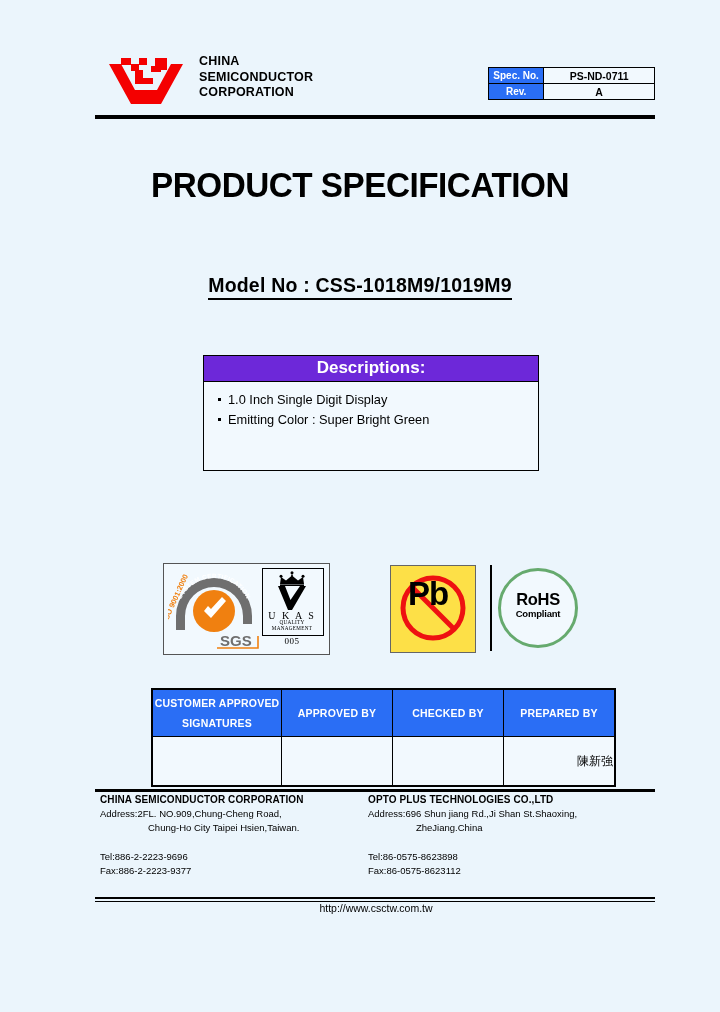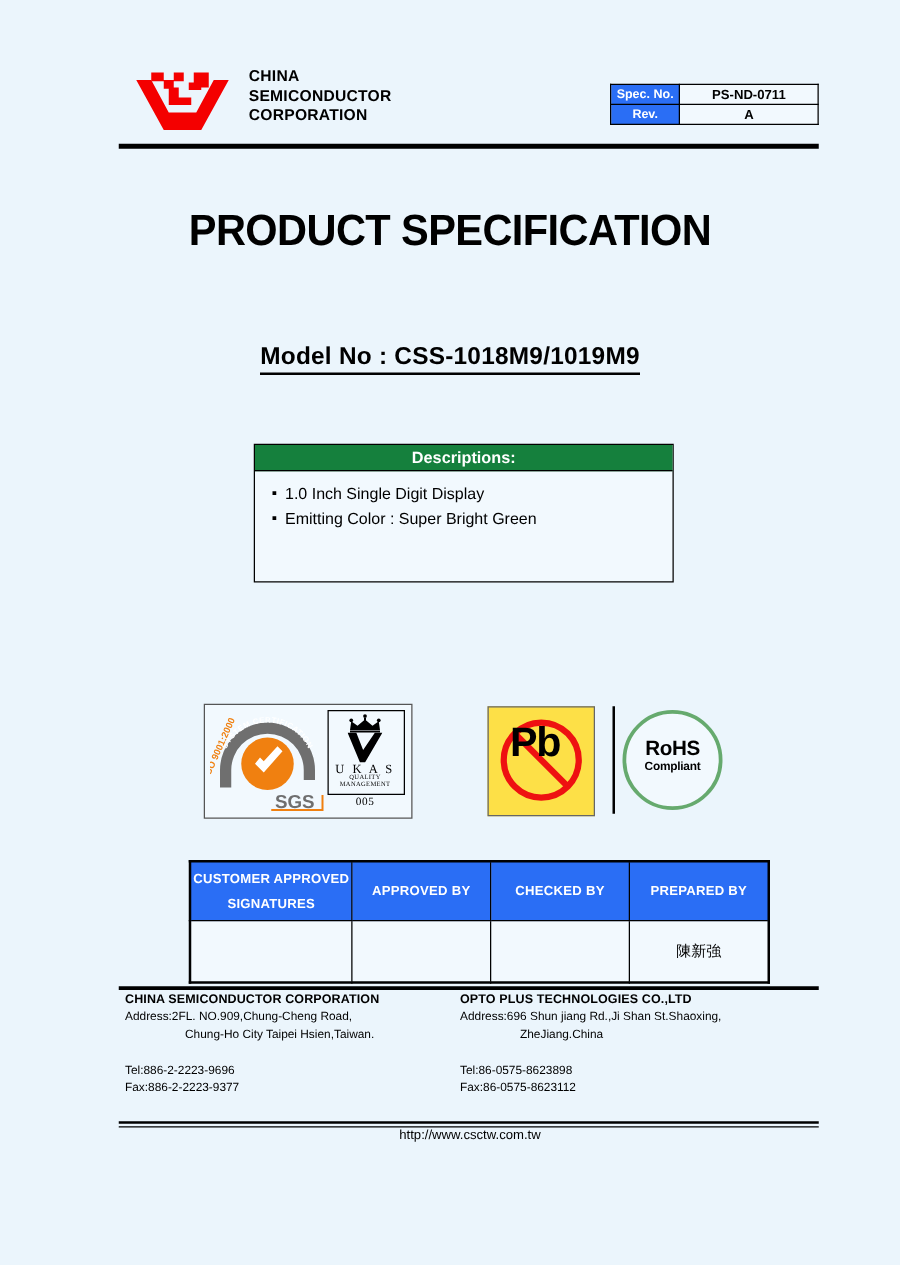--- a/index.html
+++ b/index.html
@@ -103,24 +103,24 @@
 
   
   .desc-box {
     position: absolute;
     left: 203px; top: 355px;
     width: 334px;
     border: 1.5px solid #000;
     background: #f2f9fe;
   }
   .desc-head {
-    background: #15803d;
+    background: #6d28d9;
     color: #fff;
     text-align: center;
-    font-size: 13px;
+    font-size: 17px;
     font-weight: bold;
     padding: 2px 0 3px 0;
     border-bottom: 1.5px solid #000;
   }
   .desc-body {
     padding: 8px 0 22px 12px;
     min-height: 58px;
   }
   .desc-item {
     font-size: 12.8px;
@@ -264,21 +264,21 @@
     vertical-align: middle;
   }
   .sig-table th.c1 { width: 126px; line-height: 20px; }
   .sig-table th.c2,
   .sig-table th.c3,
   .sig-table th.c4 { width: 108px; }
   .sig-table td {
     background: #f2f9fe;
     border: 1px solid #000;
     height: 46px;
-    text-align: center;
+    text-align: right;
     vertical-align: middle;
     font-size: 12px;
   }
   .cjk { font-family: "DejaVu Sans", sans-serif; font-size: 12.5px; }
 
   
   .hrule-foot {
     position: absolute;
     left: 95px; top: 789px;
     width: 560px; height: 3px;

